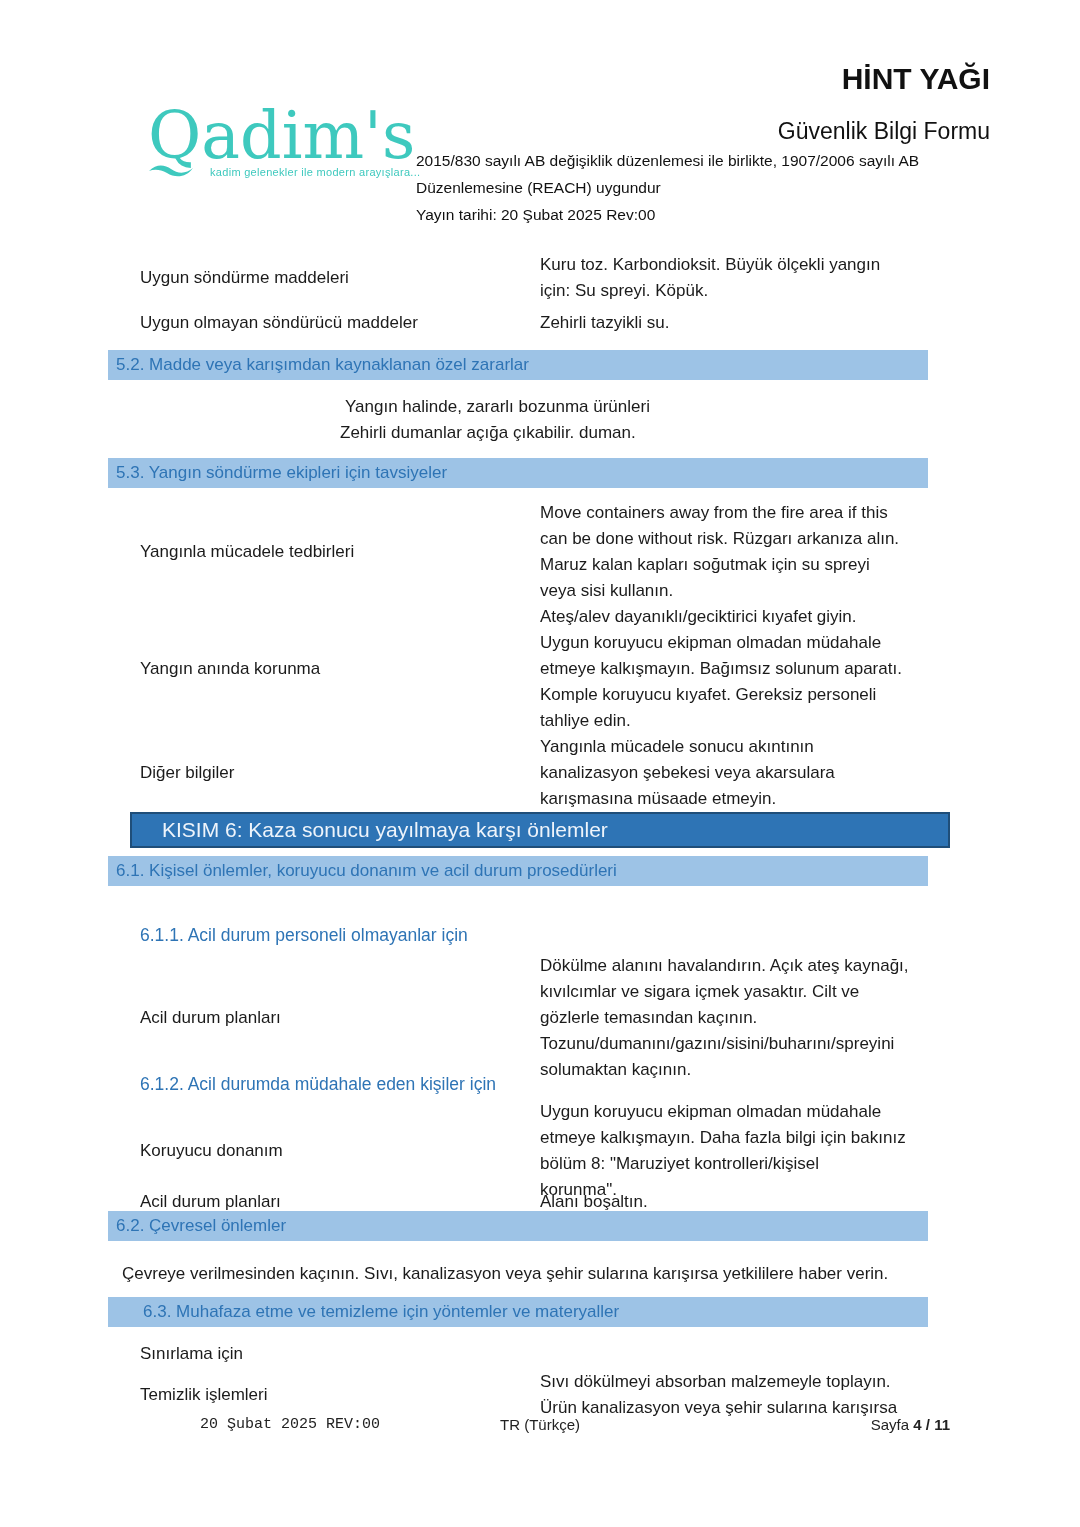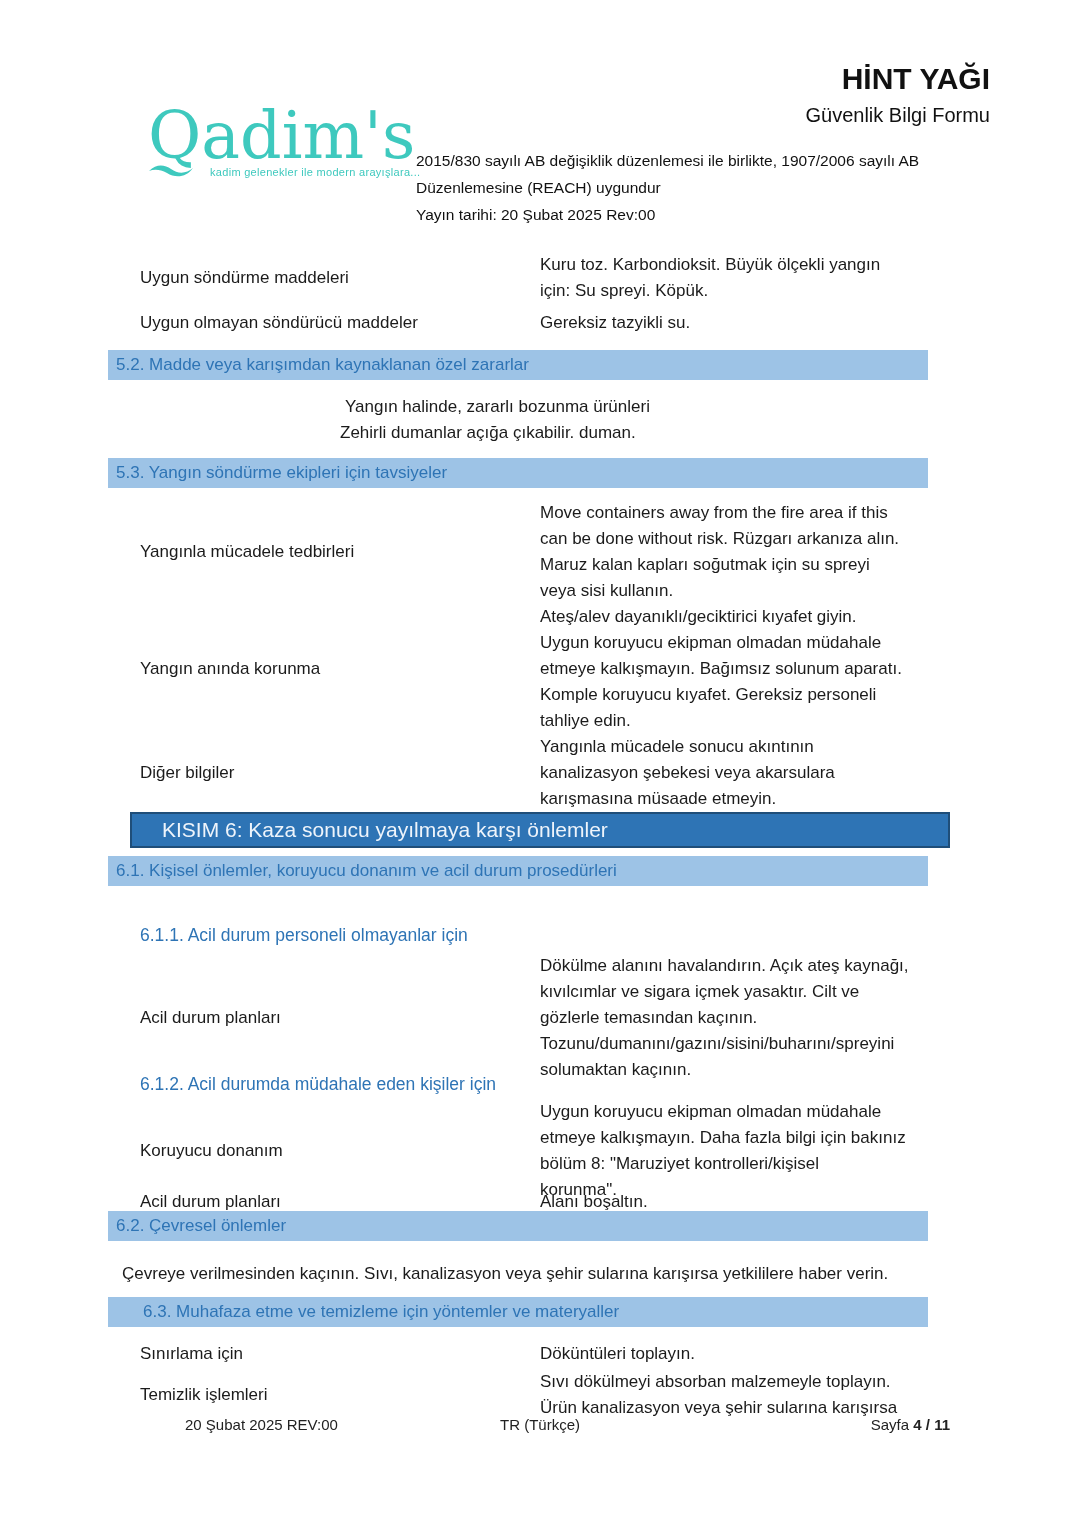--- a/index.html
+++ b/index.html
@@ -19,21 +19,21 @@
     font-size:65px;line-height:1.05;font-weight:400;
     color:#3ec9be;letter-spacing:0px;white-space:nowrap;
   }
   .logo-swoosh{position:absolute;left:0px;top:60px;width:46px;height:16px;}
   .logo-tagline{
     margin-top:-4px;margin-left:62px;
     font-size:11px;letter-spacing:.3px;color:#3ec9be;white-space:nowrap;text-align:right;
   }
   .title-block{position:absolute;right:90px;top:62px;text-align:right;}
   .product-title{font-size:30px;font-weight:bold;line-height:34px;color:#111;white-space:nowrap;}
-  .doc-title{font-size:20px;font-weight:400;line-height:30px;margin-top:4px;color:#111;white-space:nowrap;}
+  .doc-title{font-size:23px;font-weight:400;line-height:30px;margin-top:20px;color:#111;white-space:nowrap;}
   .compliance{
     position:absolute;left:416px;top:147px;
     font-size:15.5px;line-height:27px;color:#111;
   }
   .compliance div{white-space:nowrap;}
 
   
   .content{position:absolute;left:0;top:252px;width:1080px;}
   .row{
     display:flex;align-items:center;
@@ -80,21 +80,21 @@
   .m-row612{margin-top:4px;}
   .m-rowAcil2{margin-top:-14px;}
   .m-b62{margin-top:-4px;}
   .m-par{margin-top:20px;}
   .m-b63{margin-top:10px;padding-left:35px;}
   .m-rowG{margin-top:14px;}
   .m-rowH{margin-top:2px;}
 
   
   .footer{position:absolute;left:130px;top:1416px;width:820px;height:22px;font-size:15px;color:#222;}
-  .footer-left{position:absolute;left:55px;top:0;white-space:nowrap;}
+  .footer-left{position:absolute;left:70px;top:0;white-space:nowrap;font-family:Liberation Mono, monospace;}
   .footer-center{position:absolute;left:50%;transform:translateX(-50%);top:0;white-space:nowrap;}
   .footer-right{position:absolute;right:0;top:0;white-space:nowrap;}
   .footer-right b{font-weight:bold;}
 </style>
 </head>
 <body>
 
 <div class="page">
 
   <div class="logo">
@@ -121,21 +121,21 @@
     <div class="row">
       <div class="lbl">Uygun söndürme maddeleri</div>
       <div class="val">
           <div>Kuru toz. Karbondioksit. Büyük ölçekli yangın</div>
           <div>için: Su spreyi. Köpük.</div>
         </div>
     </div>
 
     <div class="row m-rowB">
       <div class="lbl">Uygun olmayan söndürücü maddeler</div>
-      <div class="val single">Gereksiz tazyikli su.</div>
+      <div class="val single">Zehirli tazyikli su.</div>
     </div>
 
     <div class="banner-light m-b52">5.2. Madde veya karışımdan kaynaklanan özel zararlar</div>
 
     <div class="row m-rowC">
       <div class="lbl">Yangın halinde, zararlı bozunma ürünleri</div>
       <div class="val single">Zehirli dumanlar açığa çıkabilir. duman.</div>
     </div>
 
     <div class="banner-light m-b53">5.3. Yangın söndürme ekipleri için tavsiyeler</div>
@@ -205,21 +205,20 @@
     </div>
 
     <div class="banner-light m-b62">6.2. Çevresel önlemler</div>
 
     <div class="paragraph m-par">Çevreye verilmesinden kaçının. Sıvı, kanalizasyon veya şehir sularına karışırsa yetkililere haber verin.</div>
 
     <div class="banner-light m-b63">6.3. Muhafaza etme ve temizleme için yöntemler ve materyaller</div>
 
     <div class="row m-rowG">
       <div class="lbl">Sınırlama için</div>
-      <div class="val single">Döküntüleri toplayın.</div>
     </div>
 
     <div class="row m-rowH">
       <div class="lbl">Temizlik işlemleri</div>
       <div class="val">
           <div>Sıvı dökülmeyi absorban malzemeyle toplayın.</div>
           <div>Ürün kanalizasyon veya şehir sularına karışırsa</div>
         </div>
     </div>
 

